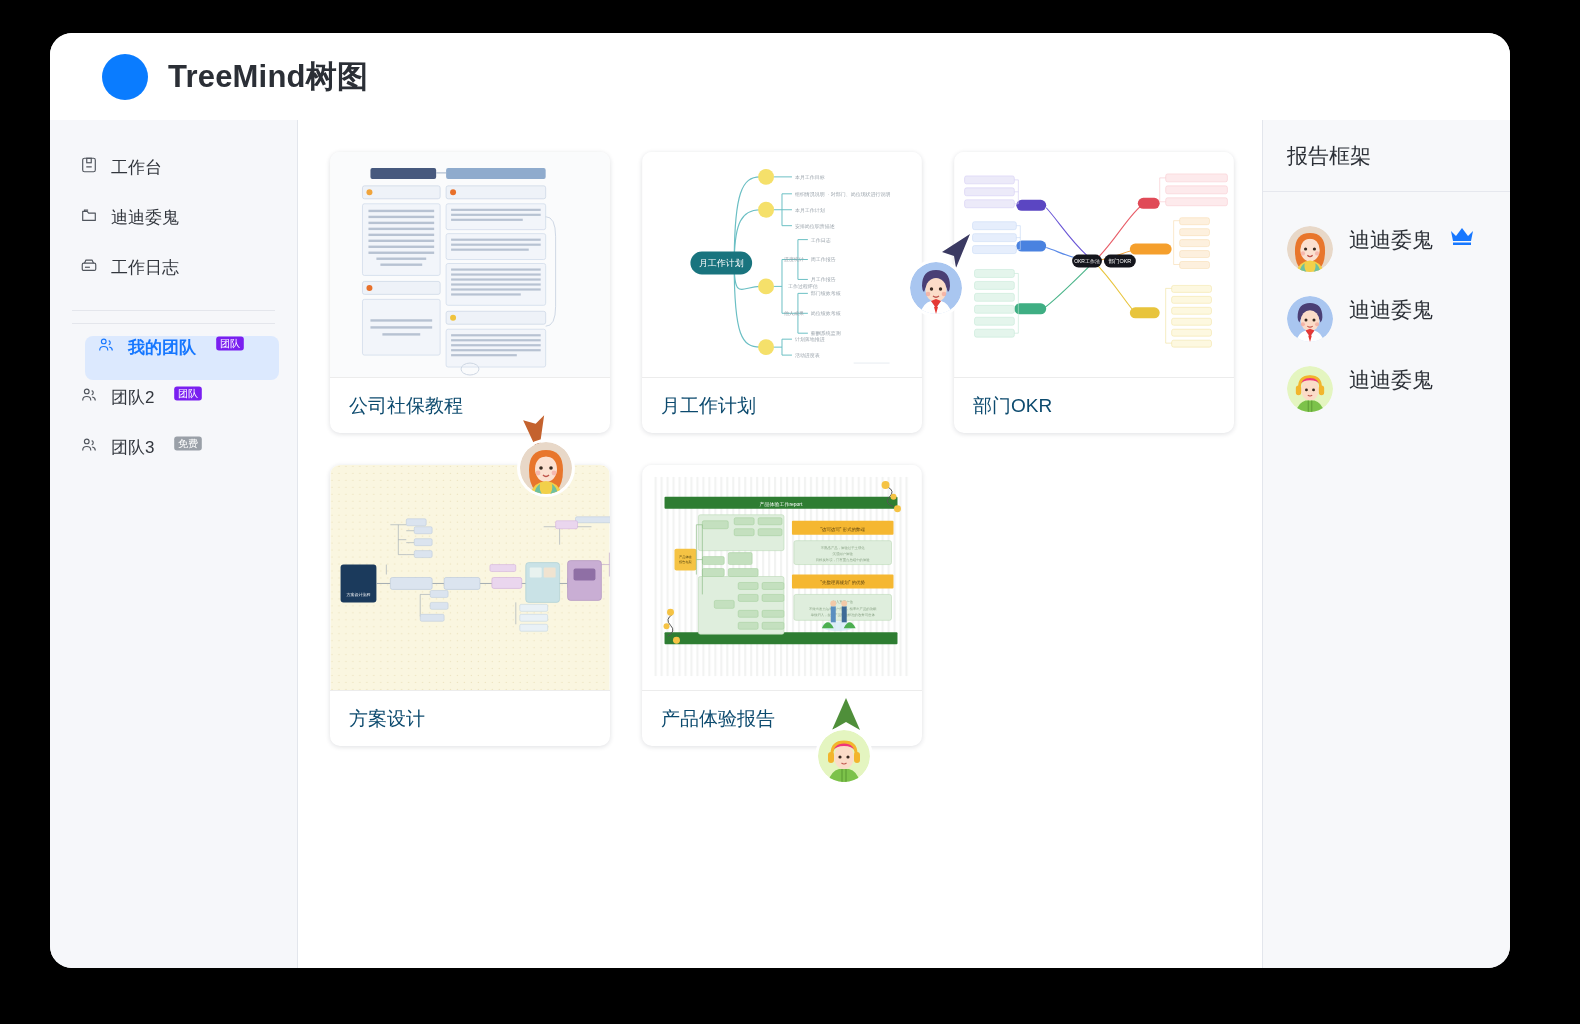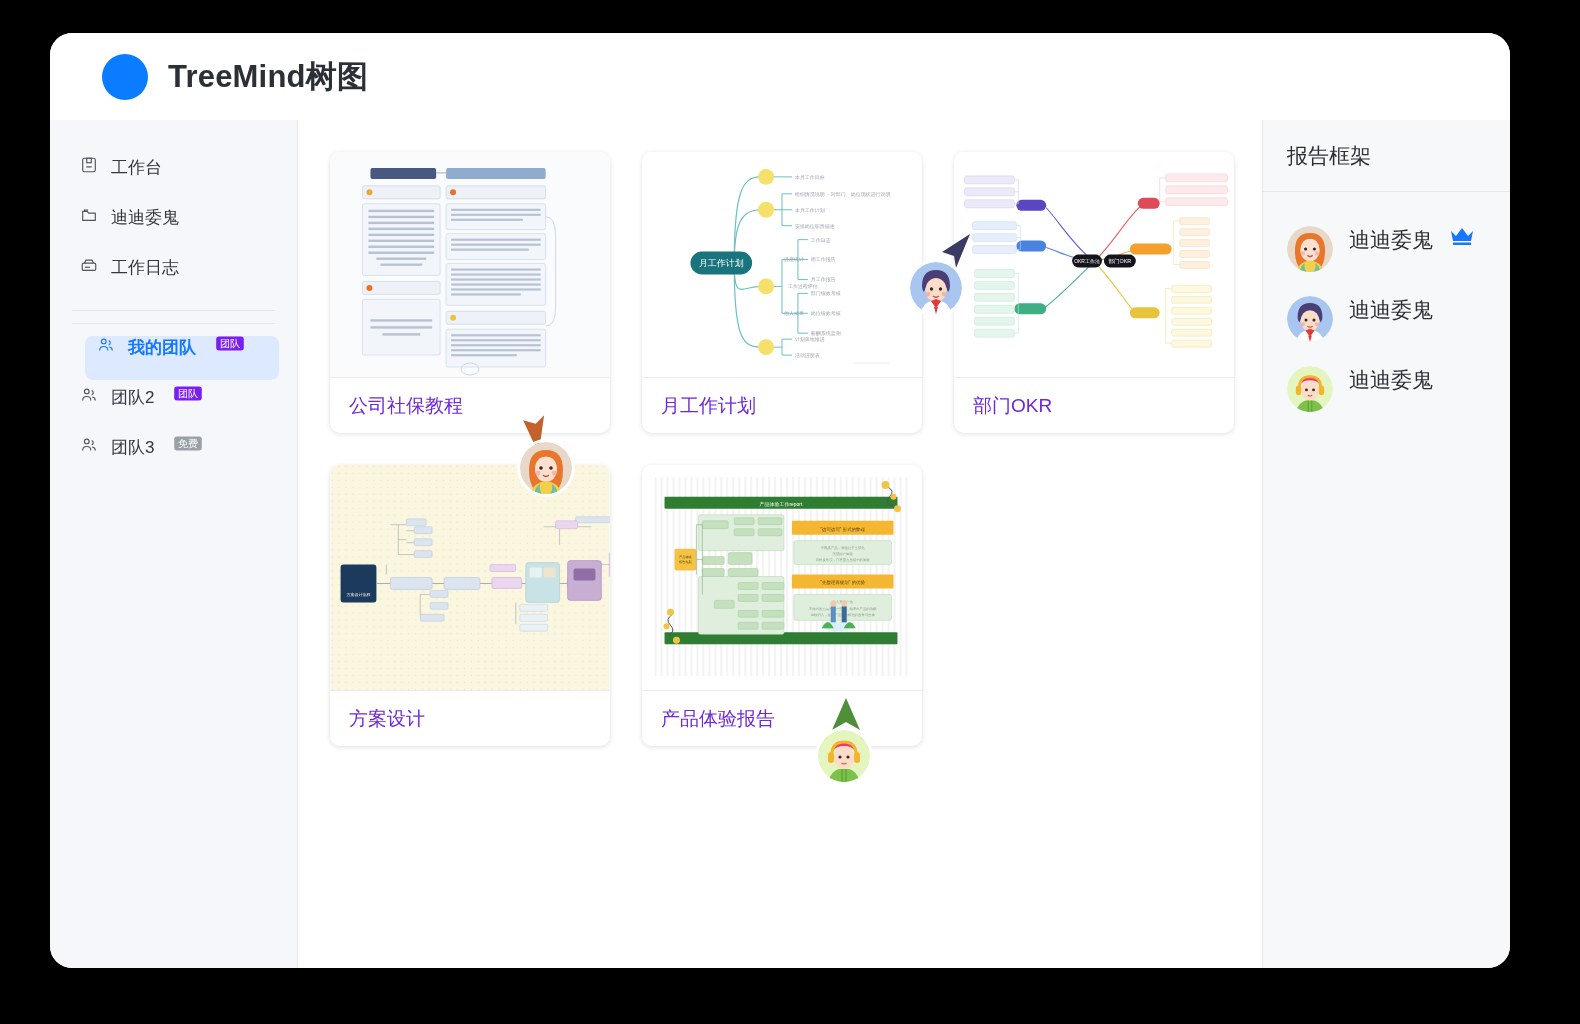--- a/index.html
+++ b/index.html
@@ -174,21 +174,21 @@
     position: relative;
     overflow: hidden;
     background: #fbfbfb;
   }
   .card-title {
     height: 55px;
     display: flex;
     align-items: center;
     padding-left: 19px;
     font-size: 19px;
-    color: #6d28d9;
+    color: #0c4a6e;
   }
 
   
   .thumb-svg { width: 100%; height: 100%; display: block; }
 
   
   .cursor-wrap {
     position: absolute;
     width: 74px; height: 86px;
     pointer-events: none;

